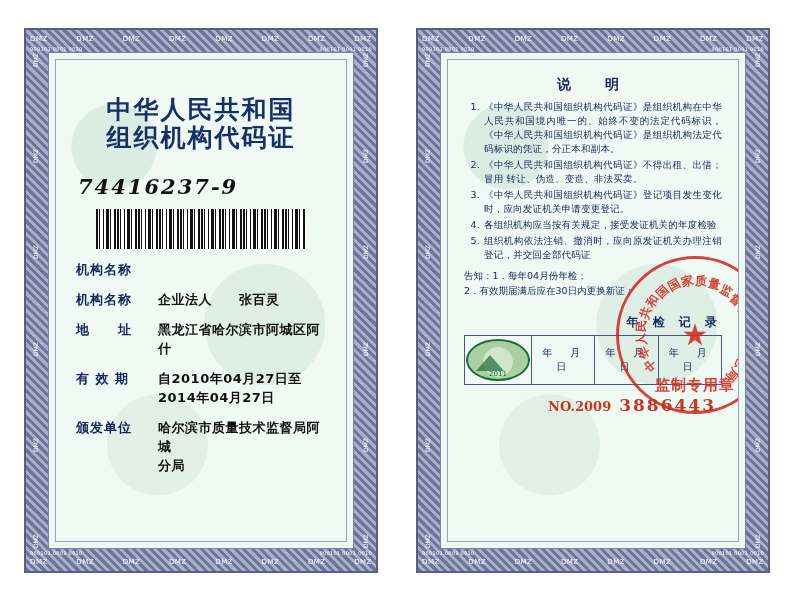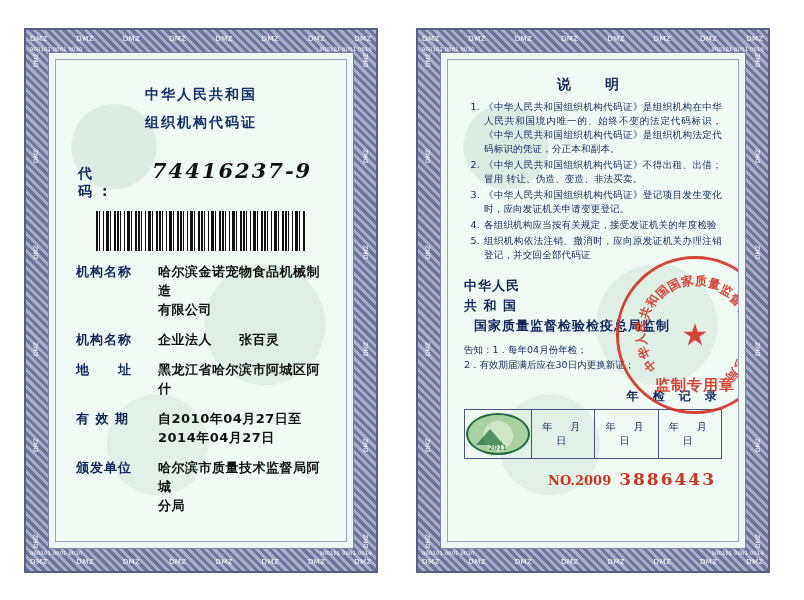--- a/index.html
+++ b/index.html
@@ -98,26 +98,26 @@
   .micro-code.tr { right: 4px; top: 16px; }
   .micro-code.bl { left: 4px;  bottom: 15px; }
   .micro-code.br { right: 4px; bottom: 15px; }
 
   
   .inner-pad { position: absolute; inset: 0; padding: 14px 16px; box-sizing: border-box; }
 
   .title {
     text-align: center;
     color: #16306a;
-    font-family: Liberation Sans, sans-serif;
-    font-weight: bold;
-    font-size: 14px;
+    font-family: Liberation Serif, serif;
+    font-weight: bold;
+    font-size: 25px;
     line-height: 28px;
     letter-spacing: 2px;
-    margin-top: 6px;
+    margin-top: 22px;
   }
   .code-row {
     display: flex;
     align-items: baseline;
     margin-top: 22px;
     padding-left: 6px;
   }
   .code-label {
     color: #12265c;
     font-size: 14px;
@@ -370,32 +370,27 @@
       <div class="frame-mid"></div>
       <div class="frame-inner">
         <div class="inner-pad">
 
           <div class="title">
             <div>中华人民共和国</div>
             <div>组织机构代码证</div>
           </div>
 
           <div class="code-row">
-            <div class="code-label">代　码:</div>
             <div class="code-value">74416237-9</div>
           </div>
 
           <div class="barcode"></div>
 
           <div class="field">
             <div class="f-label">机构名称</div>
-            <div class="f-value">
-              <span>哈尔滨金诺宠物食品机械制造</span>
-              <span class="second-line">有限公司</span>
-            </div>
           </div>
 
           <div class="field">
             <div class="f-label">机构名称</div>
             <div class="f-value">
               <span>企业法人　　张百灵</span>
             </div>
           </div>
 
           <div class="field">
@@ -490,26 +485,20 @@
             <div class="note">
               <div class="note-num">4.</div>
               <div class="note-txt">各组织机构应当按有关规定，接受发证机关的年度检验</div>
             </div>
             <div class="note">
               <div class="note-num">5.</div>
               <div class="note-txt">组织机构依法注销、撤消时，应向原发证机关办理注销登记，并交回全部代码证</div>
             </div>
           </div>
 
-          <div class="issuer">
-            <div>中华人民</div>
-            <div class="l2">
-              <span>共 和 国</span><span class="issuer-org">国家质量监督检验检疫总局监制</span>
-            </div>
-          </div>
 
           <div class="announce">
             <div>告知：1．每年04月份年检；</div>
             <div>2．有效期届满后应在30日内更换新证；</div>
           </div>
 
           <div class="year-title">年 检 记 录</div>
 
           <table class="year-table">
             <tbody>

